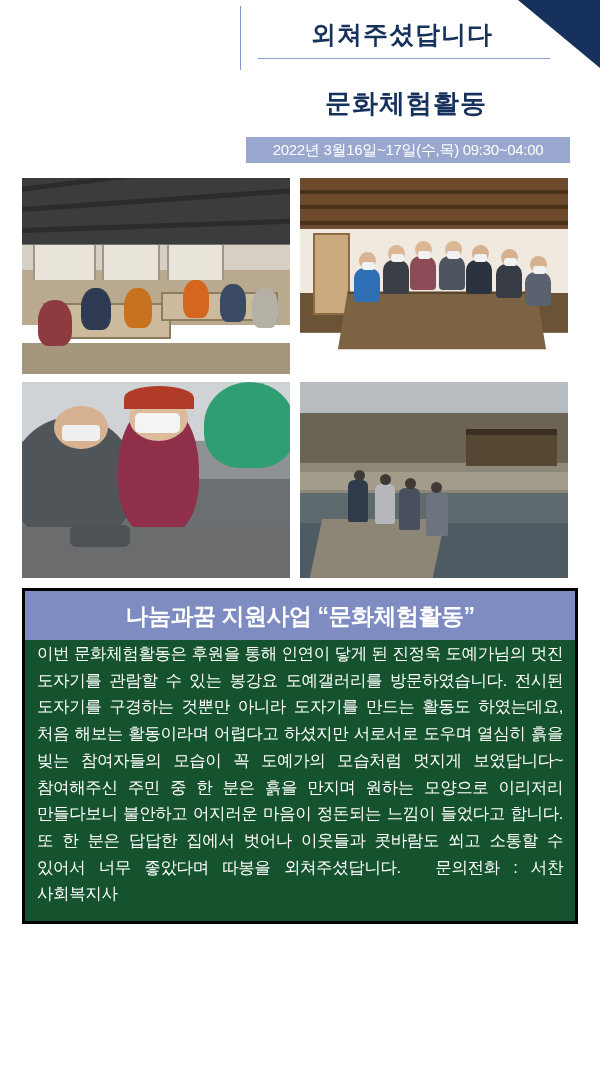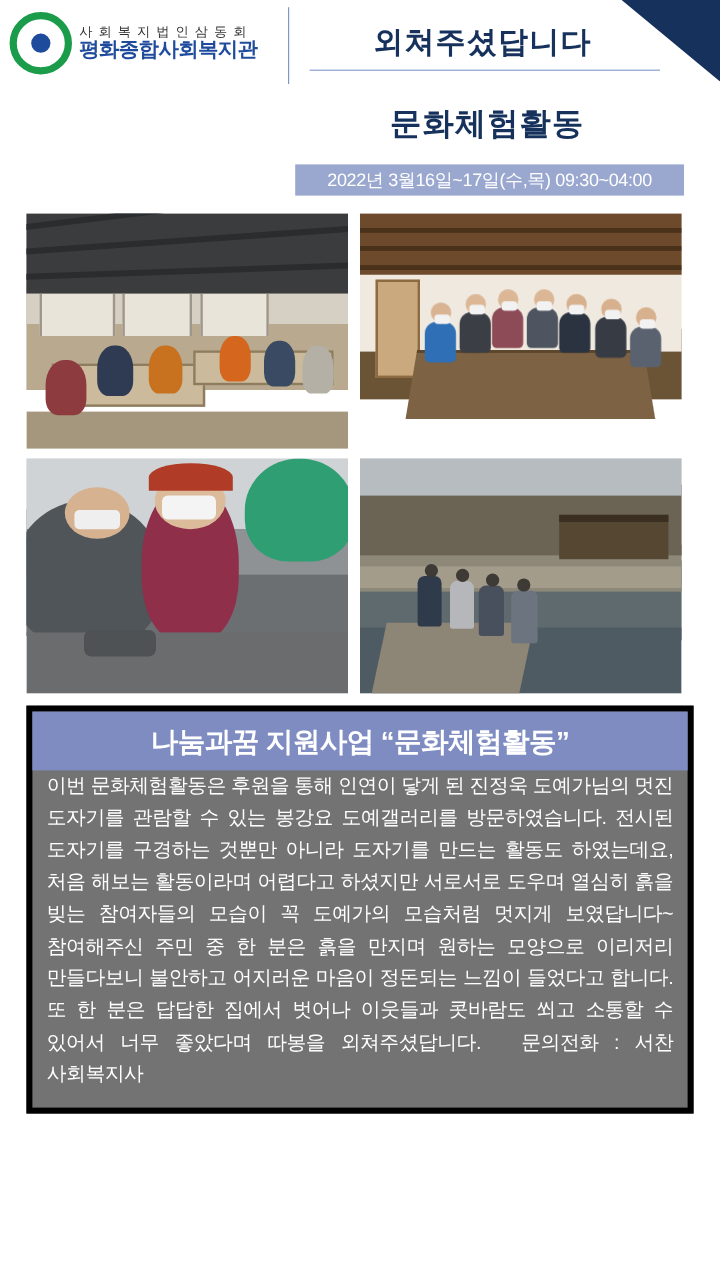--- a/index.html
+++ b/index.html
@@ -331,22 +331,22 @@
     position: absolute;
     width: 11px;
     height: 11px;
     border-radius: 50%;
     background: #3e3a36;
   }
 
   
   .article {
     margin: 10px 22px 0 22px;
-    border: 5px solid #000000;
-    background: #737373;
+    border: 3px solid #000000;
+    background: #14532d;
     padding: 0;
   }
   .article-title {
     background: #7e8cc2;
     color: #ffffff;
     text-align: center;
     font-size: 23px;
     font-weight: bold;
     padding: 10px 0 8px 0;
     letter-spacing: -0.5px;
@@ -358,27 +358,20 @@
     padding: 0 12px 14px 12px;
     text-align: justify;
     letter-spacing: -0.4px;
     word-break: keep-all;
   }
 </style>
 </head>
 <body>
 
 <div class="header">
-  <div class="logo-block">
-    <div class="logo-mark"></div>
-    <div class="logo-text">
-      <span class="logo-small">사 회 복 지 법 인 삼 동 회</span>
-      <span class="logo-large">평화종합사회복지관</span>
-    </div>
-  </div>
   <div class="header-divider"></div>
   <div class="header-title">외쳐주셨답니다</div>
   <div class="header-underline"></div>
   <div class="corner-flag"></div>
 </div>
 
 <div class="midband">
   <div class="subtitle">문화체험활동</div>
   <div class="daterow">2022년 3월16일~17일(수,목) 09:30~04:00</div>
 </div>

